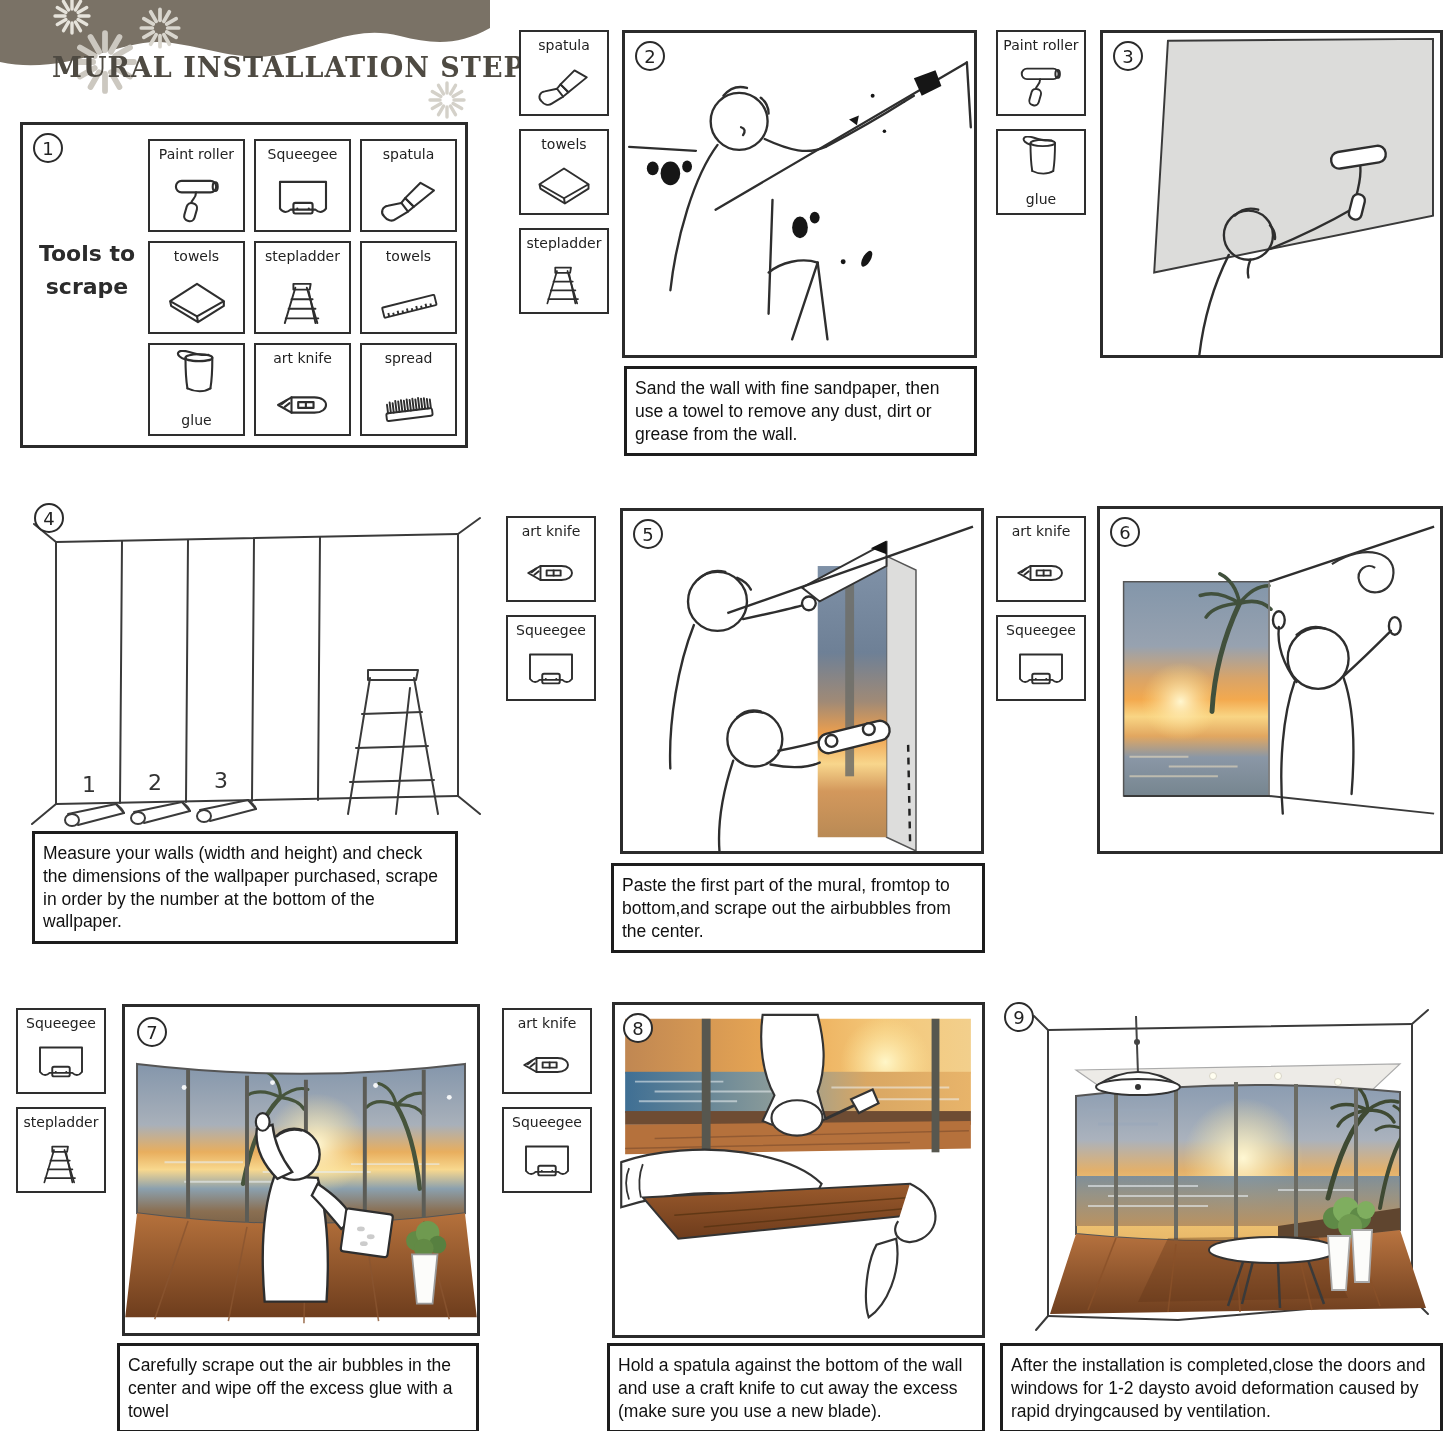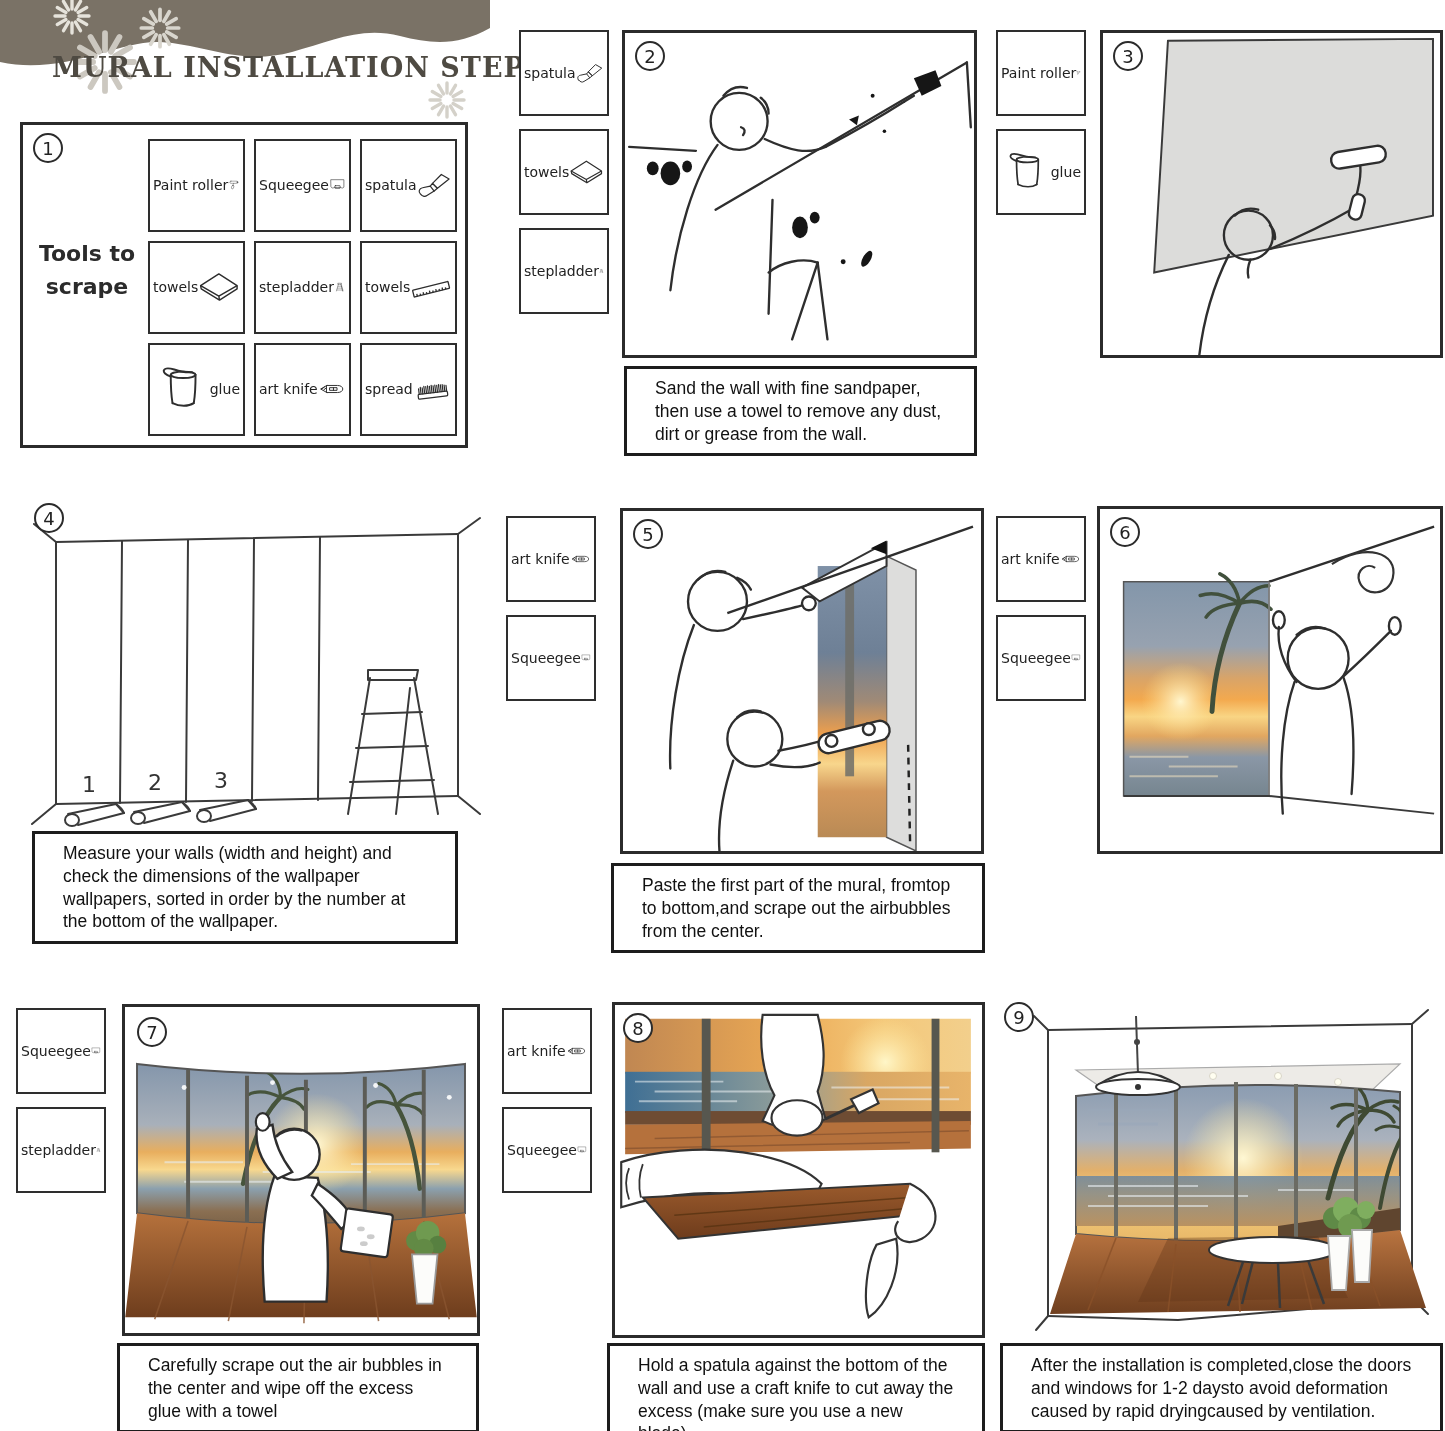--- a/index.html
+++ b/index.html
@@ -2,27 +2,27 @@
 <html><head>
 <meta charset="utf-8">
 <style>
   html,body{margin:0;padding:0;background:#fff;}
   .page{position:relative;width:1445px;height:1431px;background:#fff;overflow:hidden;
         font-family:"Liberation Sans",sans-serif;color:#1a1a1a;}
   .abs{position:absolute;}
   .panel{position:absolute;border:3px solid #2b2b2b;background:#fff;box-sizing:border-box;}
   .panel svg.ill{width:100%;height:100%;display:block;}
   .caption{position:absolute;border:3px solid #1c1c1c;background:#fff;box-sizing:border-box;
-           padding:8px 28px;font-size:17.5px;line-height:1.3;color:#111;}
+           padding:8px 8px;font-size:17.5px;line-height:1.3;color:#111;}
   .num{width:30px;height:30px;border:2px solid #2b2b2b;border-radius:50%;background:#fff;
        display:flex;align-items:center;justify-content:center;
        font:400 18px "DejaVu Sans",sans-serif;color:#222;box-sizing:border-box;z-index:5;}
   .toolcol{position:absolute;display:flex;flex-direction:column;gap:13px;}
   .toolcard{border:2px solid #2e2e2e;background:#fff;width:90px;height:86px;box-sizing:border-box;
-            display:flex;flex-direction:row;align-items:center;justify-content:space-between;
+            display:flex;flex-direction:column;align-items:center;justify-content:space-between;
             padding:5px 3px 6px 3px;}
   .toolcard .lbl{font:14px "DejaVu Sans",sans-serif;color:#222;white-space:nowrap;}
   .toolcard svg{width:56px;height:42px;}
   .tools-grid{position:absolute;display:grid;grid-template-columns:repeat(3,97px);
               grid-auto-rows:93px;gap:9px;}
   .tools-grid .toolcard{width:97px;height:93px;}
   .tools-grid .toolcard svg{width:62px;height:46px;}
   .step1box{position:absolute;border:3px solid #2b2b2b;background:#fff;box-sizing:border-box;}
   .tools-title{position:absolute;width:104px;text-align:center;
                font:700 22px/1.5 "DejaVu Sans",sans-serif;color:#2b2b2b;}
@@ -321,21 +321,21 @@
       <path d="M352,180 L330,316"></path>
         <path d="M396,180 L420,316"></path>
         <path d="M350,172 h50 l-2,10 h-48 z"></path>
       <path d="M344,216 L404,214 M338,250 L410,248 M332,284 L416,282"></path>
         <path d="M392,190 L378,316"></path>
     </g>
     <text x="64" y="294" class="hand">1</text>
     <text x="130" y="292" class="hand">2</text>
     <text x="196" y="290" class="hand">3</text>
   </svg>
-  <div class="caption" style="left:32px;top:831px;width:426px">Measure your walls (width and height) and check the dimensions of the wallpaper wallpapers, sorted in order by the number at the bottom of the wallpaper.</div>
+  <div class="caption" style="left:32px;top:831px;width:426px">Measure your walls (width and height) and check the dimensions of the wallpaper purchased, scrape in order by the number at the bottom of the wallpaper.</div>
 
   <div class="toolcol" style="left:506px;top:516px">
     <div class="toolcard">
       <div class="lbl">art knife</div>
       <svg>
           <use href="#i-knife"></use>
         </svg>
     </div>
     <div class="toolcard">
       <div class="lbl">Squeegee</div>

